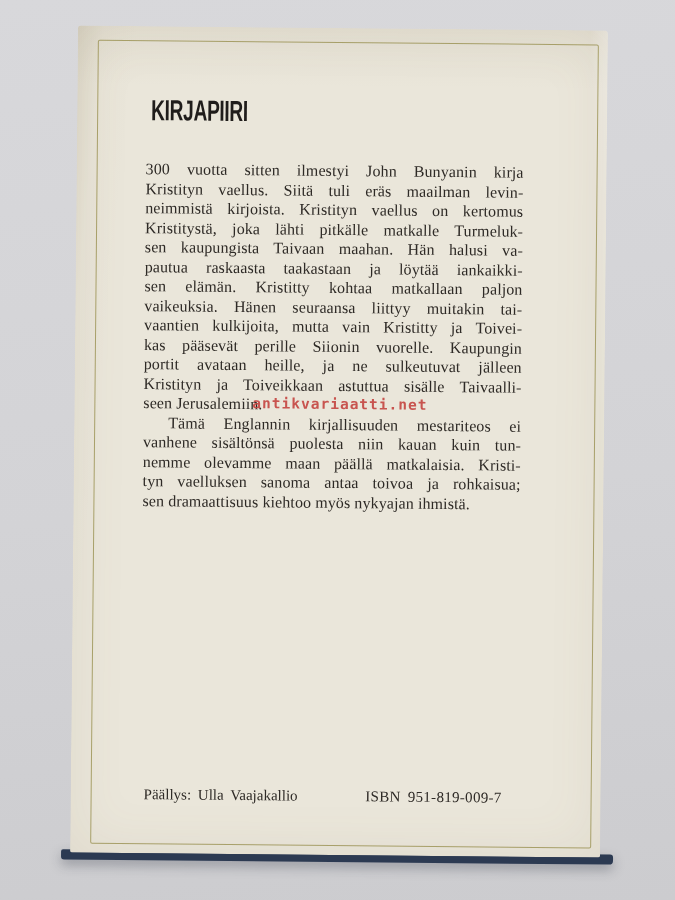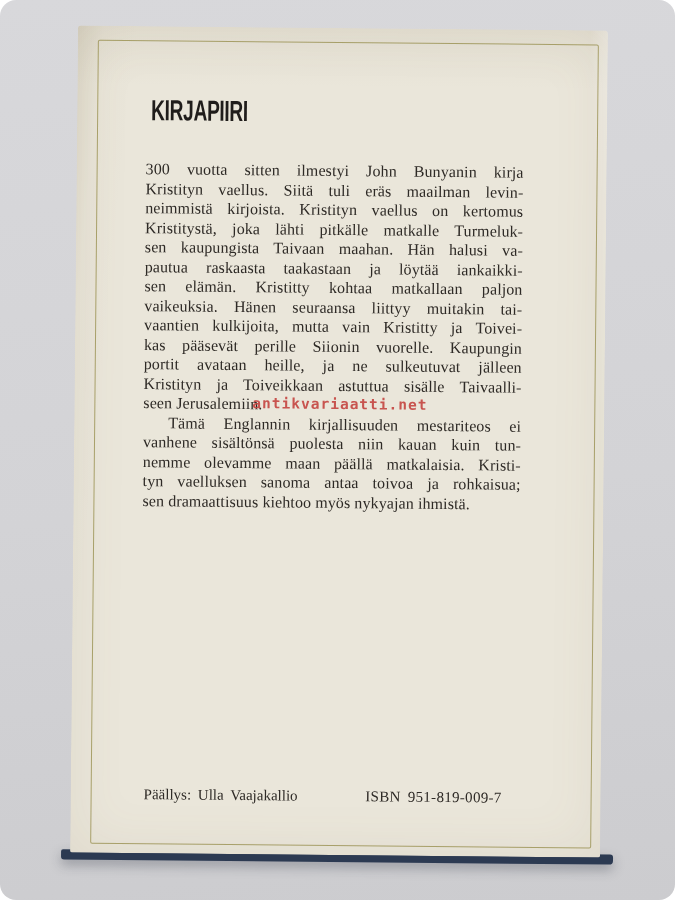--- a/index.html
+++ b/index.html
@@ -2,21 +2,20 @@
 <html><head>
 <meta charset="utf-8">
 <style>
   html,body{margin:0;padding:0;}
   .photo{
     position:relative;
     width:675px;height:900px;
     overflow:hidden;
     background:linear-gradient(175deg,#d8d8db 0%,#d3d3d6 55%,#cccccf 100%);
     font-family:"Liberation Serif",serif;
-    border-radius:16px;
   }
   .book{
     position:absolute;left:74px;top:28px;width:530px;height:834px;
     transform:rotate(0.55deg);transform-origin:50% 50%;
   }
   .spine-edge{
     position:absolute;left:-9px;right:-13px;bottom:0;height:10px;
     border-radius:2px 3px 4px 3px;
     box-shadow:0 5px 12px rgba(40,45,60,0.35);
   }

